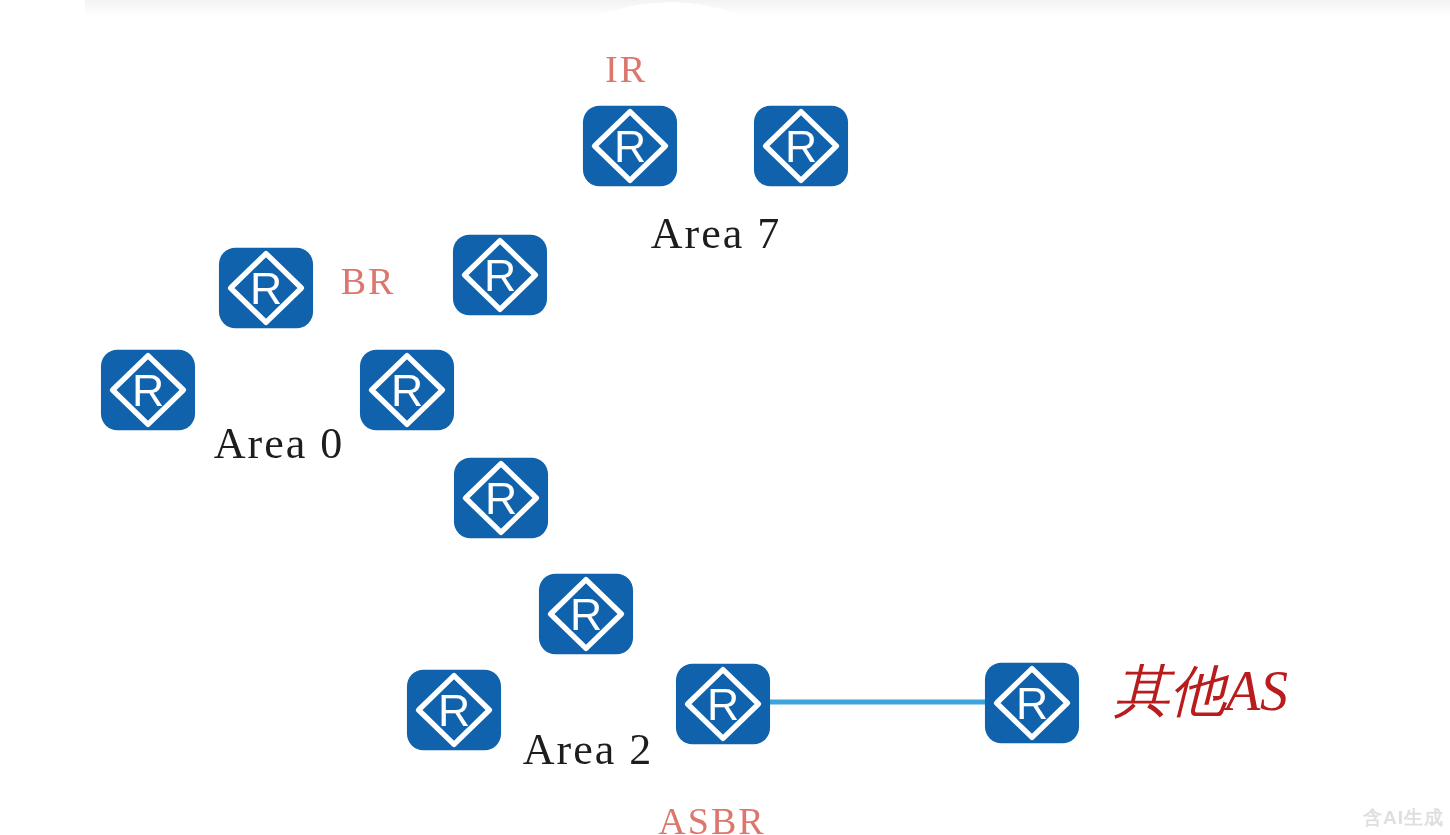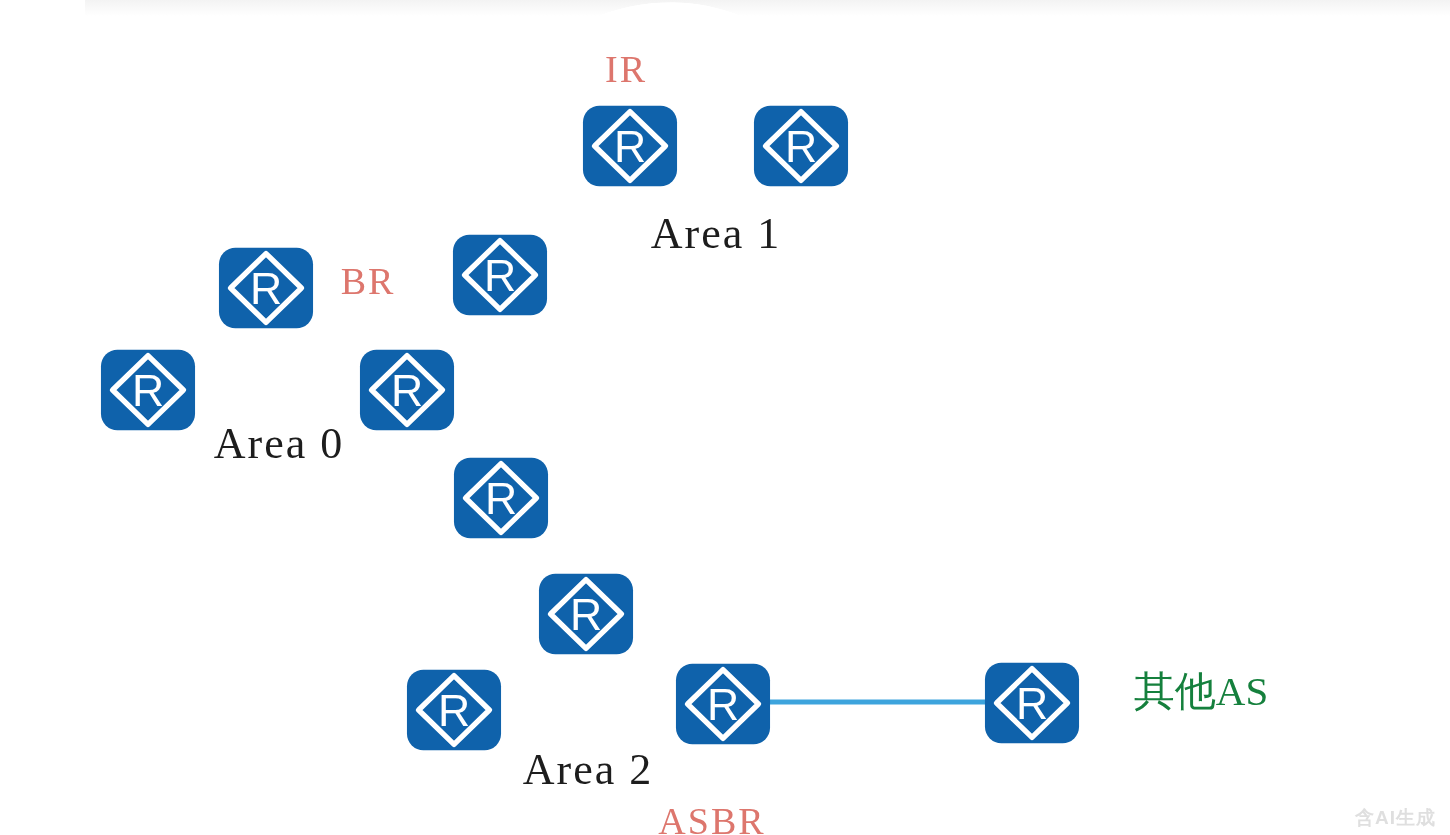--- a/index.html
+++ b/index.html
@@ -19,35 +19,35 @@
     position: absolute;
     transform: translate(-50%, -50%);
     white-space: nowrap;
     line-height: 1;
   }
   .lbl-dark {
     font-size: 44px;
     color: #1d1d1d;
     letter-spacing: 2px;
   }
-  .lbl-cjk { font-size: 41px; letter-spacing: 0; color: #15803d; }
+  .lbl-cjk { font-size: 56px; letter-spacing: 0; color: #b91c1c; font-style: italic; }
   .lbl-red {
     font-size: 38px;
     color: #dd766d;
     letter-spacing: 2px;
   }
   .top-shade {
     position: absolute;
     top: 0; left: 85px; right: 0; height: 16px;
     background: linear-gradient(to bottom, rgba(140,140,140,0.10), rgba(140,140,140,0.0));
     pointer-events: none;
   }
   .watermark {
     position: absolute;
-    right: 14px;
+    right: 6px;
     bottom: 4px;
     font-family: "Liberation Sans", sans-serif;
     font-size: 19px;
     font-weight: 700;
     color: rgba(175,175,175,0.40);
     letter-spacing: 1px;
     text-align: right;
   }
 </style>
 </head>
@@ -90,22 +90,22 @@
       <use href="#router-icon" x="358.5" y="347.5" width="97" height="85"></use>
       <use href="#router-icon" x="452.5" y="455.5" width="97" height="85"></use>
       <use href="#router-icon" x="537.5" y="571.5" width="97" height="85"></use>
       <use href="#router-icon" x="405.5" y="667.5" width="97" height="85"></use>
       <use href="#router-icon" x="674.5" y="661.5" width="97" height="85"></use>
       <use href="#router-icon" x="983.5" y="660.5" width="97" height="85"></use>
     </g>
   </svg>
 
   <div class="lbl lbl-dark" style="left:279px; top:444px;">Area 0</div>
-  <div class="lbl lbl-dark" style="left:716px; top:234px;">Area 1</div>
-  <div class="lbl lbl-dark" style="left:588px; top:750px;margin-top:20px;">Area 2</div>
+  <div class="lbl lbl-dark" style="left:716px; top:234px;">Area 7</div>
+  <div class="lbl lbl-dark" style="left:588px; top:750px;">Area 2</div>
   <div class="lbl lbl-dark lbl-cjk" style="left:1201px; top:691px;">其他AS</div>
 
   <div class="lbl lbl-red" style="left:626px; top:69px;text-align:center;">IR</div>
   <div class="lbl lbl-red" style="left:368px; top:281px;font-family:Liberation Serif, serif;">BR</div>
   <div class="lbl lbl-red" style="left:712px; top:821px;">ASBR</div>
 
   <div class="watermark">含AI生成</div>
 </div>
 
 </body></html>

